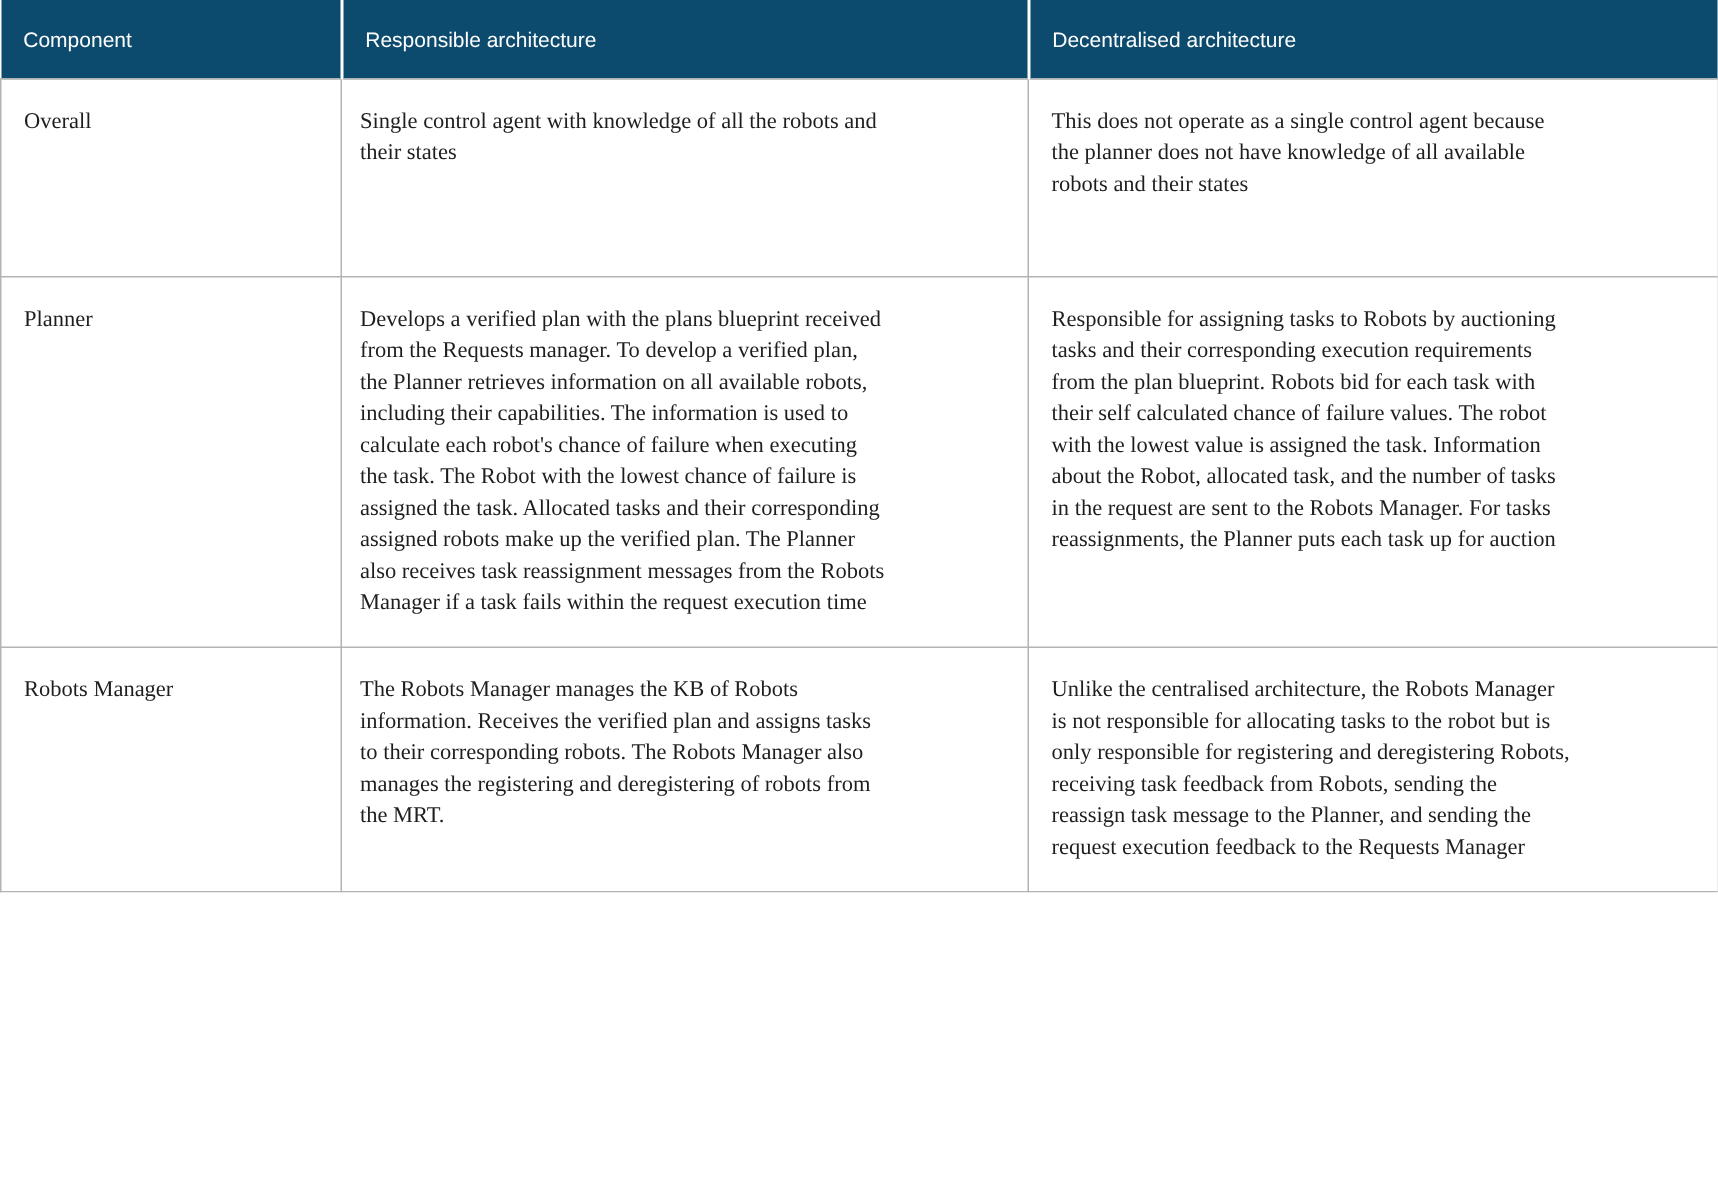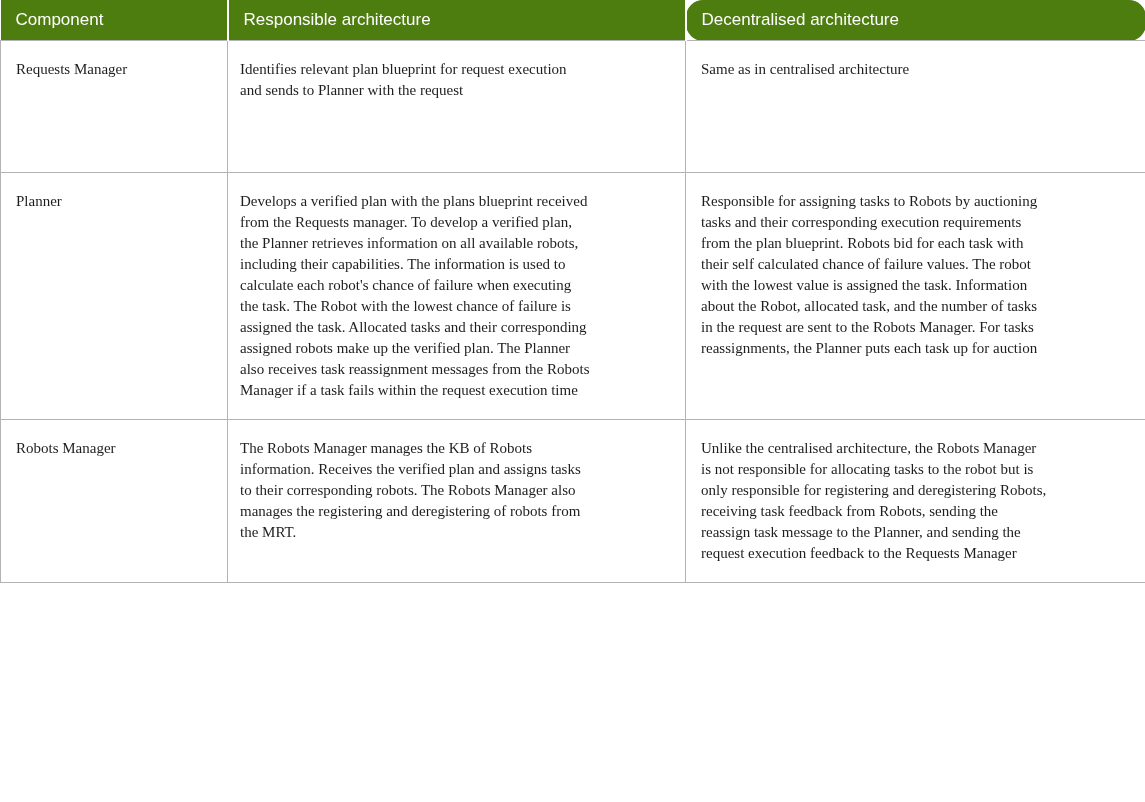--- a/index.html
+++ b/index.html
@@ -14,33 +14,33 @@
   table.comparison {
     width: 1145px;
     border-collapse: collapse;
     table-layout: fixed;
   }
   col.c-component   { width: 227px; }
   col.c-centralised { width: 458px; }
   col.c-decentral   { width: 460px; }
 
   thead th {
-    background: #4d7c0f;
+    background: #0c4a6e;
     color: #ffffff;
     font-family: "Liberation Sans", sans-serif;
     font-weight: 400;
-    font-size: 17px;
+    font-size: 14px;
     text-align: left;
     vertical-align: middle;
-    height: 40px;
+    height: 52px;
     padding: 0 0 0 15px;
     border: none;
     border-right: 2px solid #ffffff;
   }
-  thead th:last-child { border-right: none; border-radius: 17px; }
+  thead th:last-child { border-right: none; }
 
   tbody td {
     border: 1px solid #b3b3b3;
     vertical-align: top;
     color: #1e1e1e;
     font-size: 15px;
     line-height: 21px;
     padding: 18px 14px 18px 14px;
     background: #ffffff;
   }
@@ -76,23 +76,23 @@
     </colgroup>
     <thead>
       <tr>
         <th>Component</th>
         <th>Responsible architecture</th>
         <th>Decentralised architecture</th>
       </tr>
     </thead>
     <tbody>
       <tr>
-        <td class="cell-component">Requests Manager</td>
-        <td class="cell-centralised">Identifies relevant plan blueprint for request execution and sends to Planner with the request</td>
-        <td class="cell-decentralised">Same as in centralised architecture</td>
+        <td class="cell-component">Overall</td>
+        <td class="cell-centralised">Single control agent with knowledge of all the robots and their states</td>
+        <td class="cell-decentralised">This does not operate as a single control agent because the planner does not have knowledge of all available robots and their states</td>
       </tr>
       <tr>
         <td class="cell-component">Planner</td>
         <td class="cell-centralised">Develops a verified plan with the plans blueprint received from the Requests manager. To develop a verified plan, the Planner retrieves information on all available robots, including their capabilities. The information is used to calculate each robot's chance of failure when executing the task. The Robot with the lowest chance of failure is assigned the task. Allocated tasks and their corresponding assigned robots make up the verified plan. The Planner also receives task reassignment messages from the Robots Manager if a task fails within the request execution time</td>
         <td class="cell-decentralised">Responsible for assigning tasks to Robots by auctioning tasks and their corresponding execution requirements from the plan blueprint. Robots bid for each task with their self calculated chance of failure values. The robot with the lowest value is assigned the task. Information about the Robot, allocated task, and the number of tasks in the request are sent to the Robots Manager. For tasks reassignments, the Planner puts each task up for auction</td>
       </tr>
       <tr>
         <td class="cell-component">Robots Manager</td>
         <td class="cell-centralised">The Robots Manager manages the KB of Robots information. Receives the verified plan and assigns tasks to their corresponding robots. The Robots Manager also manages the registering and deregistering of robots from the MRT.</td>
         <td class="cell-decentralised">Unlike the centralised architecture, the Robots Manager is not responsible for allocating tasks to the robot but is only responsible for registering and deregistering Robots, receiving task feedback from Robots, sending the reassign task message to the Planner, and sending the request execution feedback to the Requests Manager</td>

